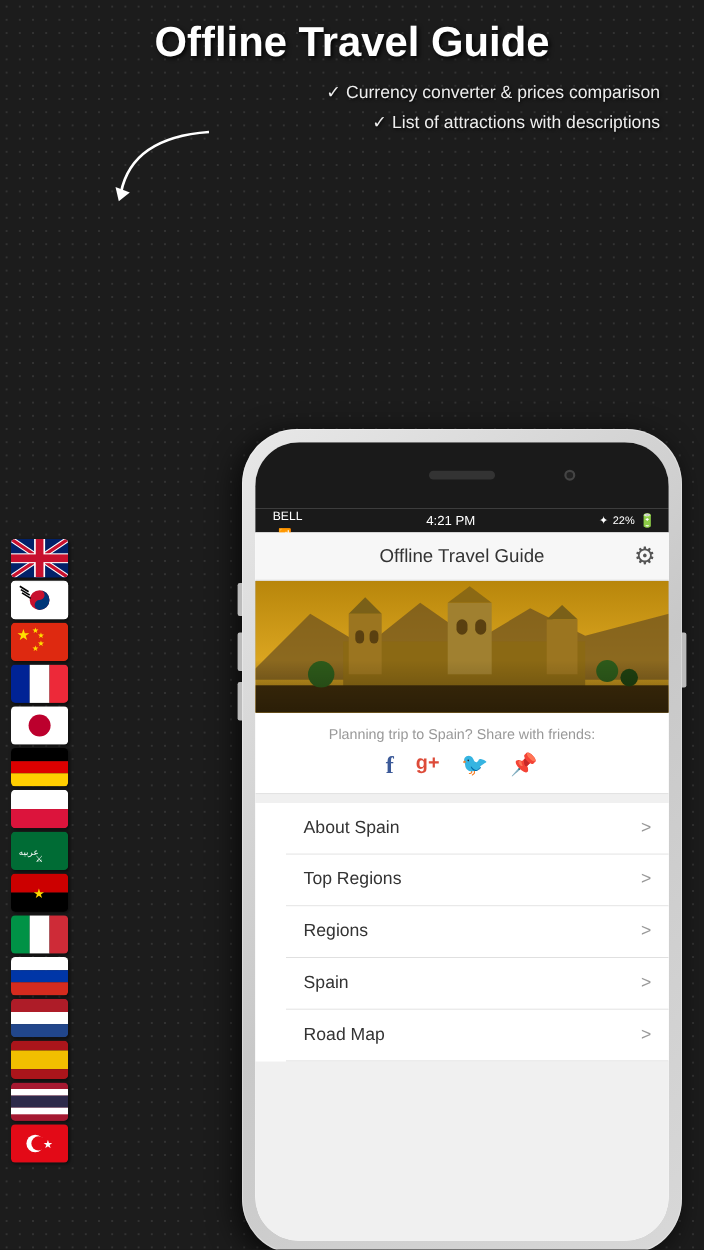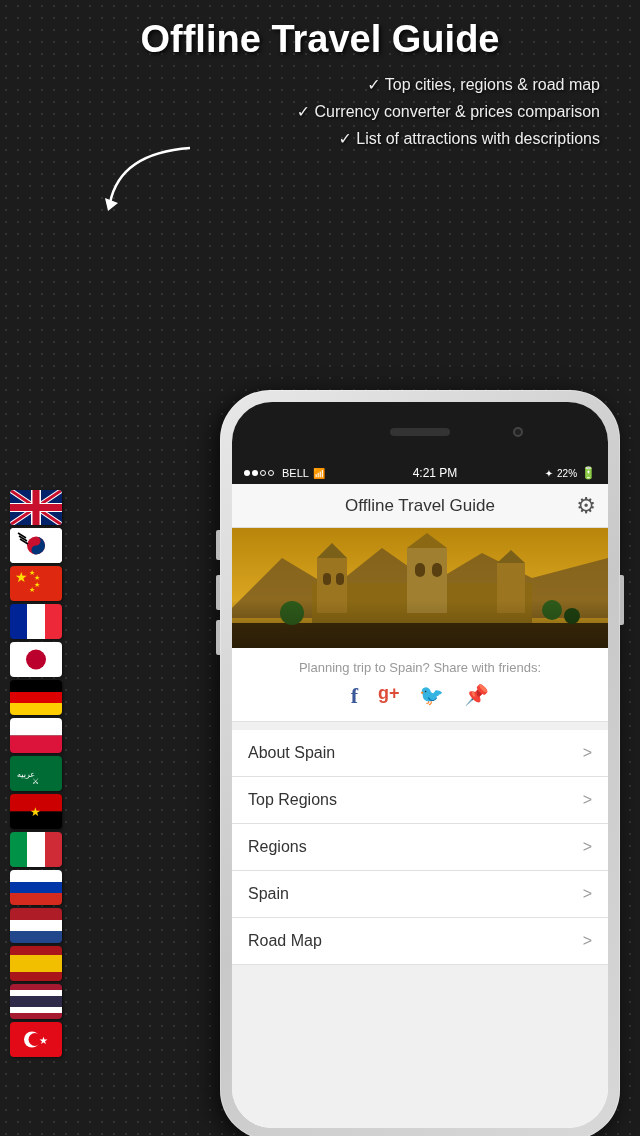--- a/index.html
+++ b/index.html
@@ -150,21 +150,21 @@
       background: #1a1a1a;
       color: white;
       display: flex;
       justify-content: space-between;
       align-items: center;
       padding: 2px 12px;
       font-size: 11px;
       height: 22px;
     }
 
-    .status-left { display: flex; align-items: center; gap: 4px; }
+    .status-left { display: flex; align-items: center; gap: 4px; flex-direction: column; }
     .status-dots { display: flex; gap: 2px; }
     .status-dot { width: 6px; height: 6px; border-radius: 50%; background: white; }
     .status-dot.empty { background: transparent; border: 1px solid white; }
 
     .status-center { font-size: 12px; font-weight: 400; }
     .status-right { display: flex; align-items: center; gap: 4px; font-size: 10px; }
 
     
     .app-content {
       background: #f0f0f0;
@@ -241,20 +241,21 @@
 
     .fb-icon { color: #3b5998; }
     .gplus-icon { color: #dd4b39; }
     .tw-icon { color: #1da1f2; }
     .pin-icon { color: #bd081c; }
 
     
     .menu-list {
       background: white;
       margin-top: 8px;
+      padding-left: 28px;
     }
 
     .menu-item {
       display: flex;
       justify-content: space-between;
       align-items: center;
       padding: 14px 16px;
       border-bottom: 1px solid #e0e0e0;
       background: white;
     }
@@ -312,21 +313,20 @@
     }
   </style>
 </head>
 <body>
 
 <div class="bg"></div>
 
 <div class="header-section">
   <h1 class="main-title">Offline Travel Guide</h1>
   <ul class="features-list">
-    <li>✓ Top cities, regions &amp; road map</li>
     <li>✓ Currency converter &amp; prices comparison</li>
     <li>✓ List of attractions with descriptions</li>
   </ul>
 </div>
 
 <div class="arrow-section">
   <svg class="curved-arrow" viewBox="0 0 120 70">
     <path d="M 100 5 Q 30 10 20 60" stroke="white" stroke-width="2.5" fill="none"></path>
     <polygon points="15,55 18,68 28,60" fill="white"></polygon>
   </svg>

